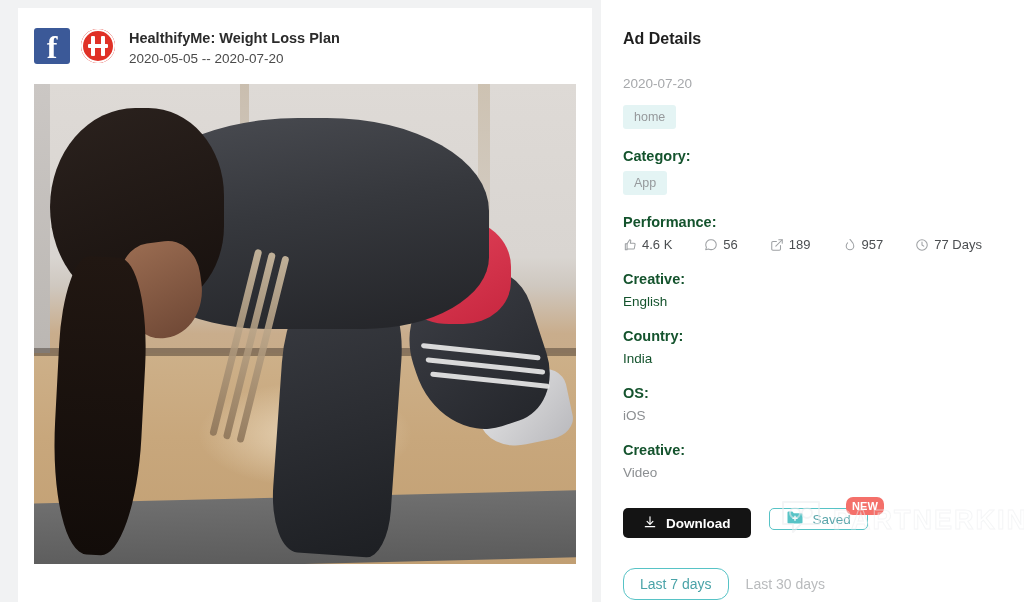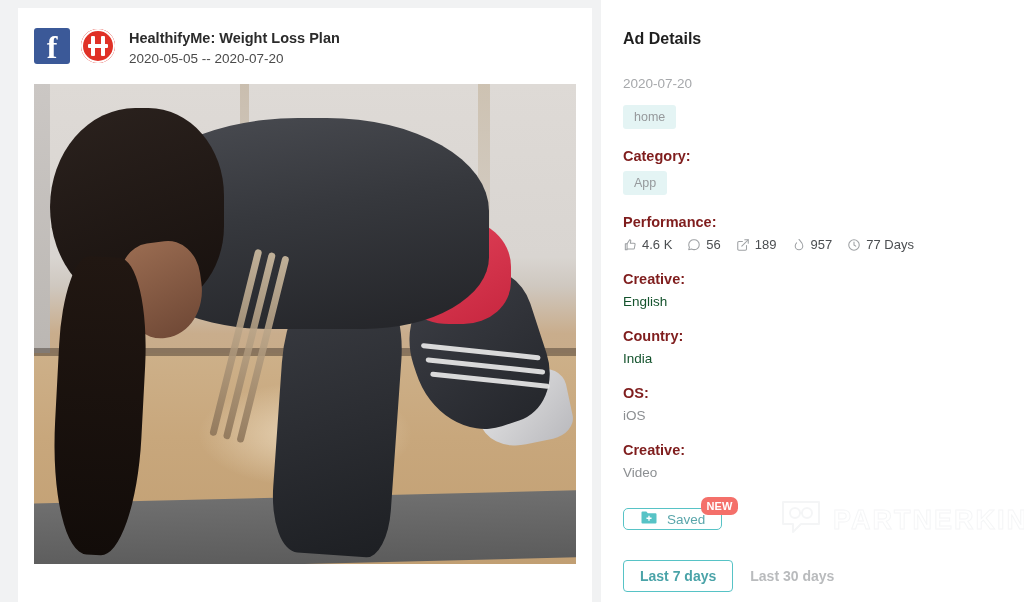--- a/index.html
+++ b/index.html
@@ -330,38 +330,38 @@
     background: #e4f4f4;
     color: #96999c;
     font-size: 12.5px;
     padding: 5px 11px;
     border-radius: 3px;
   }
 
   .field-label {
     font-size: 14.5px;
     font-weight: bold;
-    color: #7f1d1d;
+    color: #14532d;
     margin-top: 19px;
     margin-bottom: 7px;
   }
   .field-value {
     font-size: 13.5px;
     color: #8c8f92;
     margin-bottom: 0;
   }
   .field-value.dark {
     color: #14532d;
   }
 
   .perf-row {
     display: flex;
     flex-direction: row;
     align-items: center;
-    gap: 15px;
+    gap: 32px;
     margin-top: 3px;
     margin-bottom: 2px;
   }
   .perf-item {
     display: flex;
     flex-direction: row;
     align-items: center;
     gap: 5px;
     font-size: 13px;
     color: #4b4e51;
@@ -426,22 +426,21 @@
     flex-direction: row;
     margin-top: 30px;
   }
   .range-tab {
     font-size: 14px;
     padding: 7px 16px;
     cursor: pointer;
     background: #ffffff;
     color: #b9bbbd;
     border: 1px solid transparent;
-    border-radius: 4px;
-    font-weight: bold;
+    border-radius: 12px;
   }
   .range-tab.active {
     color: #4aa3a8;
     border: 1px solid #57c3c6;
   }
 
   
   .watermark {
     position: absolute;
     left: 178px;
@@ -591,20 +590,30 @@
     <div class="field-label">Country:</div>
     <div class="field-value dark">India</div>
 
     <div class="field-label">OS:</div>
     <div class="field-value">iOS</div>
 
     <div class="field-label">Creative:</div>
     <div class="field-value">Video</div>
 
     <div class="btn-row">
+      <button class="btn-download">
+        <span>
+          <svg width="14" height="14" viewBox="0 0 24 24" fill="none" stroke="#ffffff" stroke-width="2" stroke-linecap="round" stroke-linejoin="round">
+            <path d="M12 3v12"></path>
+            <path d="M7 11l5 5 5-5"></path>
+            <path d="M4 20h16"></path>
+          </svg>
+        </span>
+        <span>Download</span>
+      </button>
 
       <div class="saved-wrap">
         <button class="btn-saved">
           <span>
             <svg width="18" height="15" viewBox="0 0 24 20" fill="#57c3c6">
               <path d="M2 3.4A1.4 1.4 0 0 1 3.4 2h5l2 2.4h10.2A1.4 1.4 0 0 1 22 5.8v10.8a1.4 1.4 0 0 1-1.4 1.4H3.4A1.4 1.4 0 0 1 2 16.6z"></path>
               <path d="M11.1 7.6h1.8v2.5h2.5v1.8h-2.5v2.5h-1.8v-2.5H8.6v-1.8h2.5z" fill="#ffffff"></path>
             </svg>
           </span>
           <span>Saved</span>

